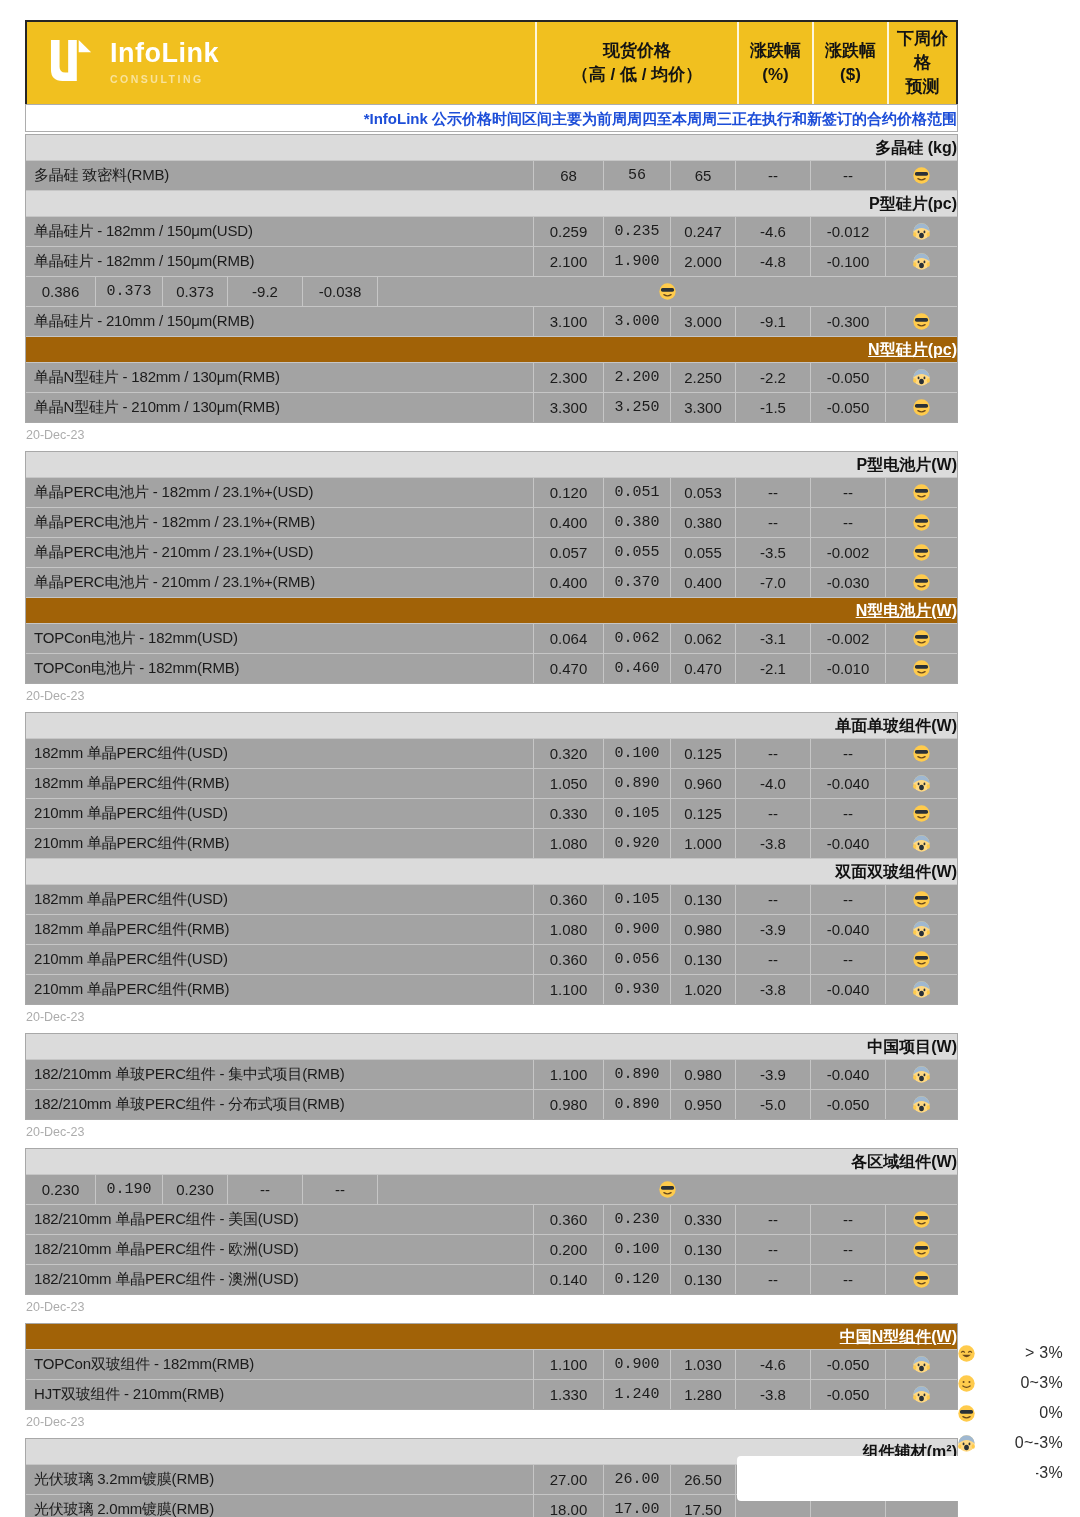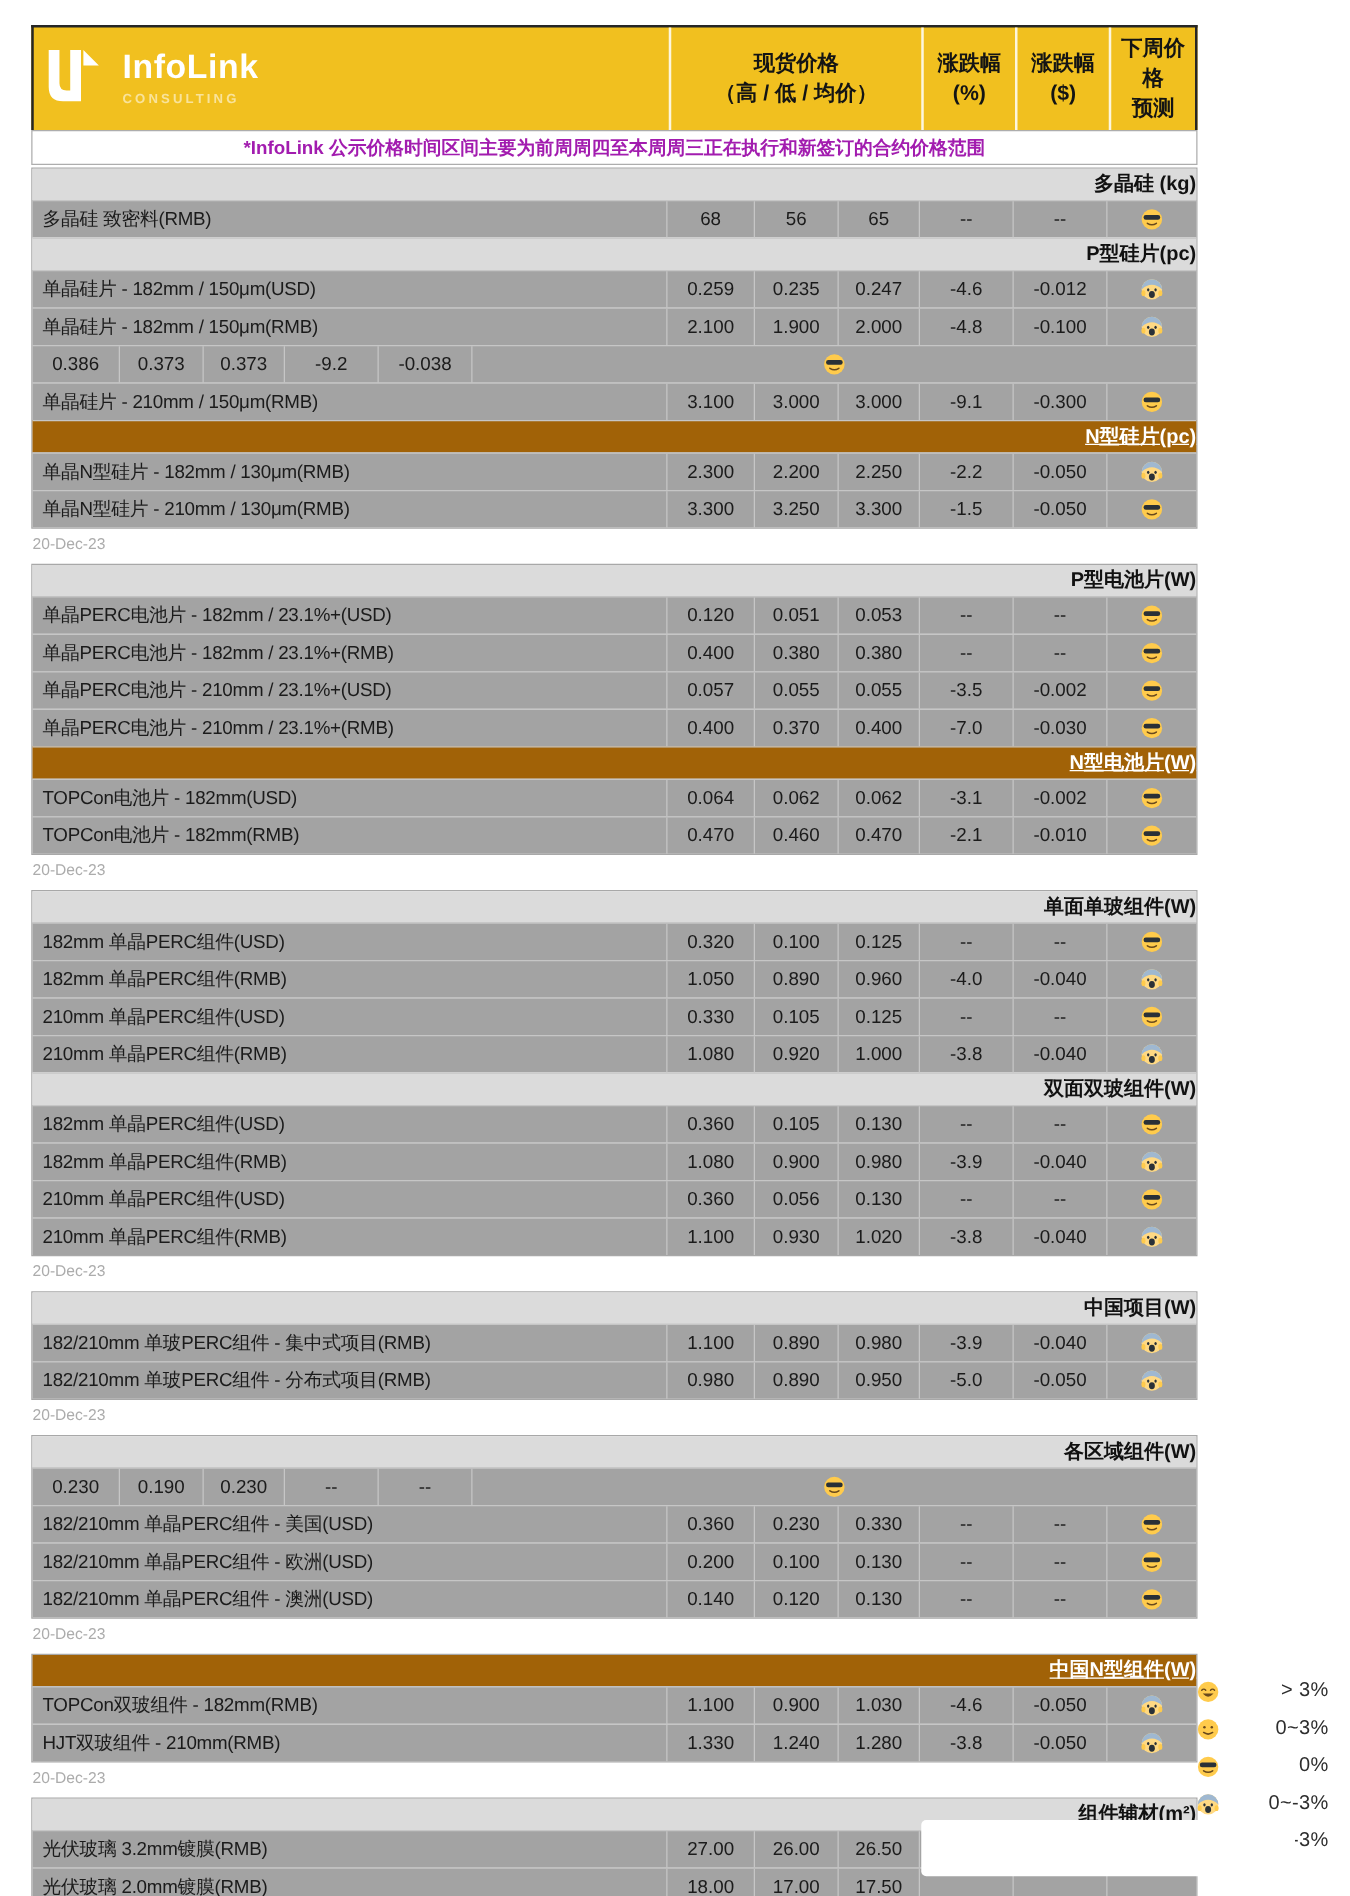--- a/index.html
+++ b/index.html
@@ -3,43 +3,43 @@
 <meta charset="utf-8">
 <style>
   html,body{margin:0;padding:0;background:#fff;}
   body{width:1080px;height:1517px;font-family:"Liberation Sans","DejaVu Sans",sans-serif;-webkit-font-smoothing:antialiased;}
   .page{position:relative;width:1080px;height:1517px;background:#fff;overflow:hidden;}
   .main{position:absolute;left:25px;top:20px;width:933px;}
 
   
   .yhdr{display:flex;height:84px;background:#F1C01F;border:2px solid #262626;border-bottom:none;box-sizing:border-box;}
   .yhdr .cell{box-sizing:border-box;display:flex;flex-direction:column;align-items:center;justify-content:center;border-left:2px solid #fdf6dd;color:#141414;font-weight:bold;text-align:center;line-height:1.4;font-size:17px;}
-  .yhdr .logocell{width:508px;border-left:none;flex-direction:row;justify-content:flex-start;padding-left:8px;gap:13px;}
+  .yhdr .logocell{width:508px;border-left:none;flex-direction:row;justify-content:flex-start;padding-left:20px;gap:13px;}
   .yhdr .spot{width:202px;}
   .yhdr .pct{width:75px;}
   .yhdr .usd{width:75px;}
   .yhdr .fc{flex:1;}
   .brandtxt{display:flex;flex-direction:column;align-items:flex-start;}
   .brand{color:#fff;font-size:27px;font-weight:bold;letter-spacing:0.5px;line-height:1;}
   .brandsub{color:rgba(255,255,255,0.55);font-size:10.5px;font-weight:bold;letter-spacing:2.5px;margin-top:5px;}
 
   
-  .note{height:28px;line-height:28px;text-align:center;font-size:15px;font-weight:bold;color:#a21caf;border:1px solid #ADADAD;box-sizing:border-box;background:#fff;}
+  .note{height:28px;line-height:28px;text-align:right;font-size:15px;font-weight:bold;color:#1d4ed8;border:1px solid #ADADAD;box-sizing:border-box;background:#fff;}
 
   
   #blocks{margin-top:2px;}
   .block{border:1px solid #A8A8A8;box-sizing:border-box;background:#fff;}
   .block-wrap{margin:0;}
   .sec-hdr{height:25px;line-height:25px;text-align:right;font-size:16px;font-weight:bold;background:#DBDBDB;color:#111;border-top:1px solid #C6C6C6;}
   .sec-hdr:first-child{border-top:none;}
   .sec-hdr.dark{background:#a16207;color:#fff;text-decoration:underline;}
   .row{display:flex;height:29px;border-top:1px solid #C6C6C6;background:#a3a3a3;align-items:stretch;}
   .row > div{box-sizing:border-box;display:flex;align-items:center;justify-content:center;font-size:15px;color:#1b1b1b;border-right:1px solid #C6C6C6;}
   .c-label{width:508px;justify-content:flex-start !important;padding-left:8px;letter-spacing:-0.2px;}
-  .c-h{width:70px;} .c-l{width:67px;} .c-a{width:65px;}
+  .c-h{width:70px;} .c-l{width:67px;font-family:Liberation Mono, monospace;} .c-a{width:65px;}
   .c-p{width:75px;} .c-u{width:75px;}
   .c-f{flex:1;border-right:none !important;}
   .neg{color:#BE4640;}
   .date-label{font-size:12.5px;color:#ACACAC;margin:4px 0 8px 1px;height:16px;line-height:16px;}
   #blocks .block-wrap:last-child{margin-top:0px;}
 
   .emj{width:19px;height:19px;display:block;}
 
   
   .legend{position:absolute;left:957px;top:1338px;width:106px;}

